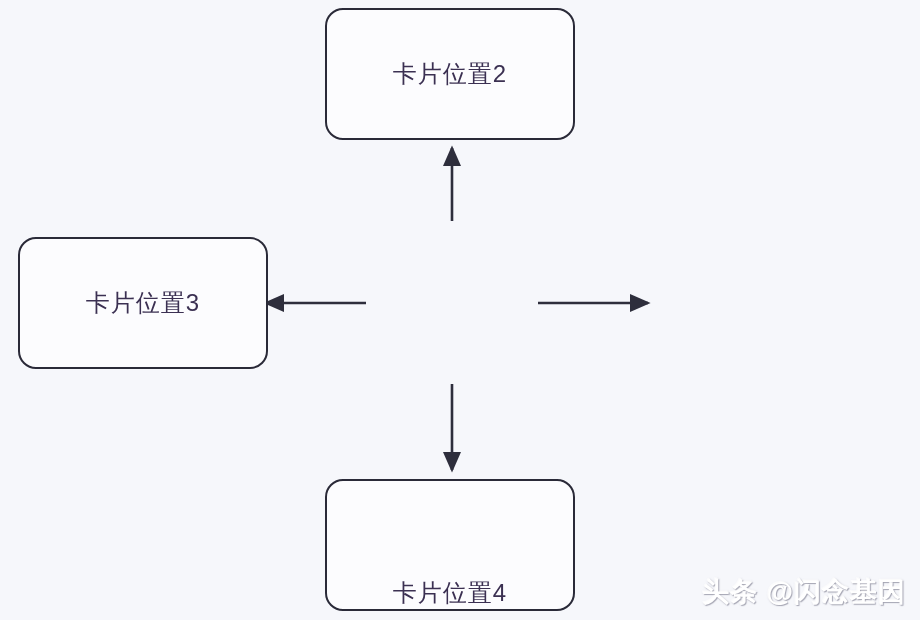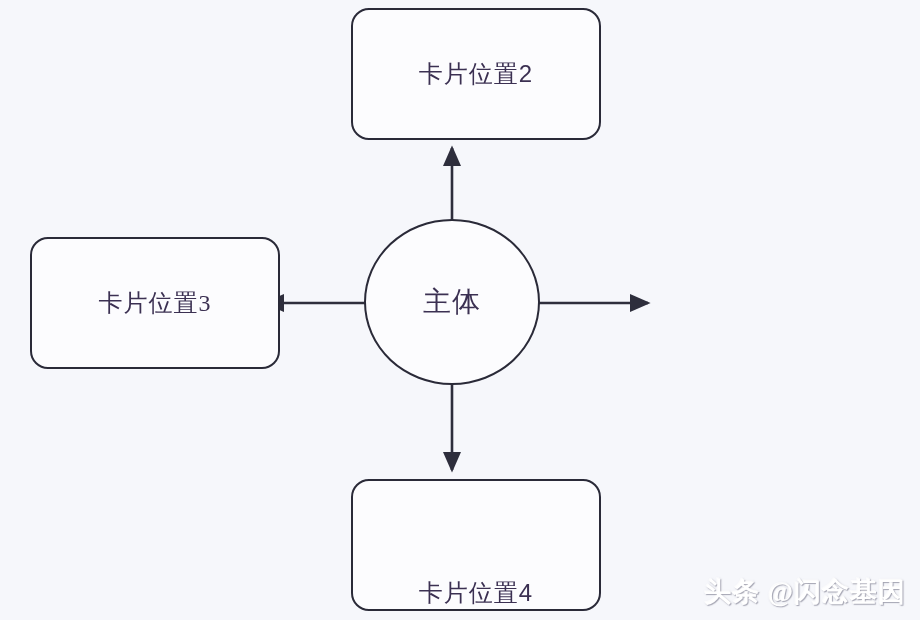--- a/index.html
+++ b/index.html
@@ -26,32 +26,31 @@
     position: absolute;
     width: 250px;
     height: 132px;
     background: #fcfcfe;
     border: 2.5px solid #2a2a38;
     border-radius: 18px;
     display: flex;
     align-items: center;
     justify-content: center;
     box-sizing: border-box;
-    margin-left: 26px;
   }
   .card span, .circle span {
     color: #3b3052;
     font-size: 24px;
     font-weight: 500;
     letter-spacing: 1px;
     white-space: nowrap;
   }
   .card-top    { left: 325px; top: 8px; }
   .card-right  { left: 658px; top: 236px; }
-  .card-left   { left: 4px;   top: 237px; font-family: Liberation Serif, serif; }
+  .card-left   { left: 18px;   top: 237px; }
   .card-bottom { left: 325px; top: 479px; align-items: flex-end; }
   .circle {
     position: absolute;
     left: 364px;
     top: 219px;
     width: 176px;
     height: 166px;
     background: #fcfcfe;
     border: 2.5px solid #2a2a38;
     border-radius: 50%;
@@ -68,21 +67,20 @@
     right: 14px;
     bottom: 10px;
     font-size: 27px;
     font-weight: 700;
     color: #ffffff;
     letter-spacing: 1px;
     text-shadow: 1px 1px 1px rgba(110,110,130,0.55),
                  -1px -1px 1px rgba(255,255,255,0.9),
                  0 0 2px rgba(120,120,140,0.35);
     white-space: nowrap;
-    font-family: Liberation Serif, serif;
   }
 </style>
 </head>
 <body>
 
 <div class="canvas">
 
   <svg class="arrows" viewBox="0 0 920 620" xmlns="http://www.w3.org/2000/svg">
     <defs>
       <marker id="ah" markerWidth="8" markerHeight="7" refX="7" refY="3.5" orient="auto">
@@ -96,23 +94,20 @@
   </svg>
 
   <div class="card card-top">
     <span>卡片位置2</span>
   </div>
 
   <div class="card card-left">
     <span>卡片位置3</span>
   </div>
 
-  <div class="circle">
-    <span>主体</span>
-  </div>
 
 
   <div class="card card-bottom">
     <span>卡片位置4</span>
   </div>
 
   <div class="watermark">头条 @闪念基因</div>
 
 </div>
 

